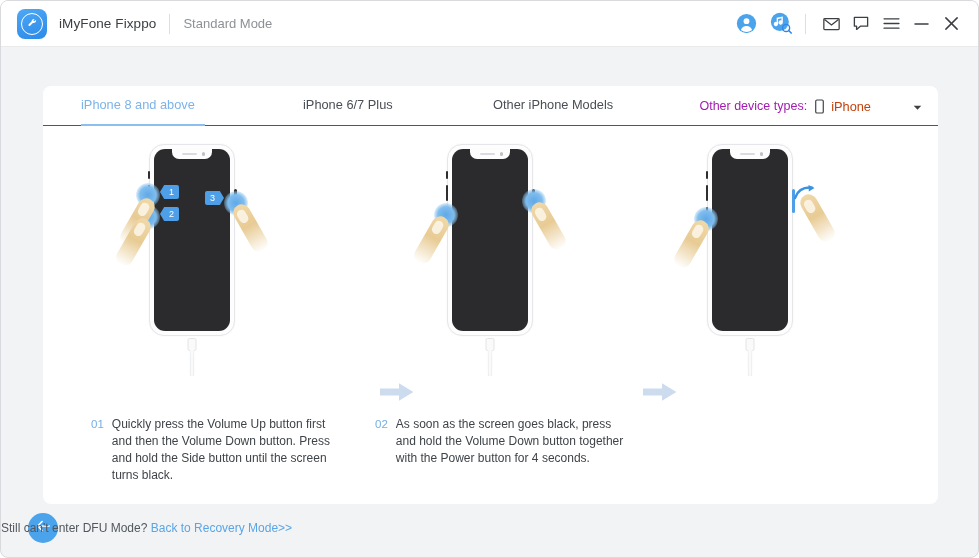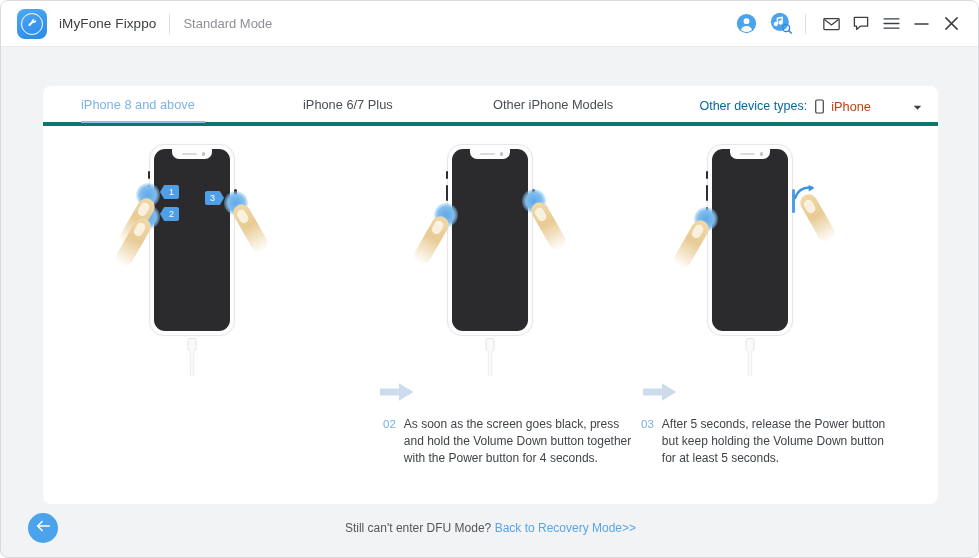--- a/index.html
+++ b/index.html
@@ -73,39 +73,39 @@
     position: absolute; left: 42px; top: 85px;
     width: 895px; height: 418px;
     background: #ffffff;
     border-radius: 8px;
   }
 
   
   .tabs {
     position: relative;
     height: 40px;
-    border-bottom: 4px solid #0f766e;
+    border-bottom: 1px solid #0f766e;
     display: flex; align-items: center;
   }
   .tab {
     font-size: 12.8px; color: #4a4f55;
     position: absolute; top: 11px;
     cursor: default;
   }
   .tab.active { color: #7db3e8; }
   .tab-underline {
     position: absolute;
     bottom: -1px; height: 2px;
     background: #8cc0ec;
   }
   .dev-types {
     position: absolute; right: 16px; top: 11px;
     display: flex; align-items: center;
   }
-  .dev-label { font-size: 12.5px; color: #0369a1; }
+  .dev-label { font-size: 12.5px; color: #a21caf; }
   .dev-phone-icon { margin-left: 8px; display:flex; align-items:center; }
   .dev-value { margin-left: 7px; font-size: 12.8px; color: #c2410c; }
   .dev-caret { margin-left: 42px; }
 
   
   .steps {
     position: relative;
     height: 280px;
   }
   .step-col {
@@ -225,21 +225,21 @@
   .flow-arrow.a1 { left: 337px; }
   .flow-arrow.a2 { left: 600px; }
 
   
   .captions { position: relative; height: 92px; }
   .caption {
     position: absolute; top: 10px;
     display: flex; align-items: flex-start;
   }
   .caption.k1 { left: 48px;  width: 256px; }
-  .caption.k2 { left: 340px; width: 256px; }
+  .caption.k2 { left: 332px; width: 256px; }
   .caption.k3 { left: 598px; width: 256px; }
   .cap-num {
     font-size: 11.5px; color: #76aee4; margin-right: 8px;
     line-height: 17px; flex: 0 0 auto;
   }
   .cap-text {
     font-size: 12px; color: #3f4449; line-height: 17px;
   }
 
   
@@ -250,21 +250,21 @@
   }
   .back-btn {
     position: absolute; left: 27px; top: 9px;
     width: 30px; height: 30px; border-radius: 50%;
     background: #4ba3ec;
     display: flex; align-items: center; justify-content: center;
     cursor: default;
   }
   .foot-center {
     position: absolute; left: 0; width: 979px; top: 17px;
-    text-align: center; font-size: 12px; color: #52575d;
+    text-align: left; font-size: 12px; color: #52575d;
   }
   .foot-link { color: #5aa5e5; cursor: default; }
 </style>
 </head>
 <body>
 
 <div class="app">
 
   <div class="titlebar">
     <div class="logo-box">
@@ -440,27 +440,27 @@
         </svg>
       </div>
       <div class="flow-arrow a2">
         <svg width="34" height="20" viewBox="0 0 34 20">
           <path d="M0 6.4h19V1.2L33.4 10 19 18.8v-5.2H0z" fill="#ccdcee"></path>
         </svg>
       </div>
     </div>
 
     <div class="captions">
+      <div class="caption k1">
+        <span class="cap-num">01</span>
+        <span class="cap-text">Quickly press the Volume Up button first and then the Volume Down button. Press and hold the Side button until the screen turns black.</span>
+      </div>
       <div class="caption k2">
         <span class="cap-num">02</span>
         <span class="cap-text">As soon as the screen goes black, press and hold the Volume Down button together with the Power button for 4 seconds.</span>
-      </div>
-      <div class="caption k3">
-        <span class="cap-num">03</span>
-        <span class="cap-text">After 5 seconds, release the Power button but keep holding the Volume Down button for at least 5 seconds.</span>
       </div>
     </div>
   </div>
 
   <div class="footer">
     <div class="back-btn">
       <span>
         <svg width="16" height="14" viewBox="0 0 18 14">
           <g stroke="#ffffff" stroke-width="1.8" fill="none" stroke-linecap="round" stroke-linejoin="round">
             <line x1="16" y1="7" x2="3" y2="7"></line>

